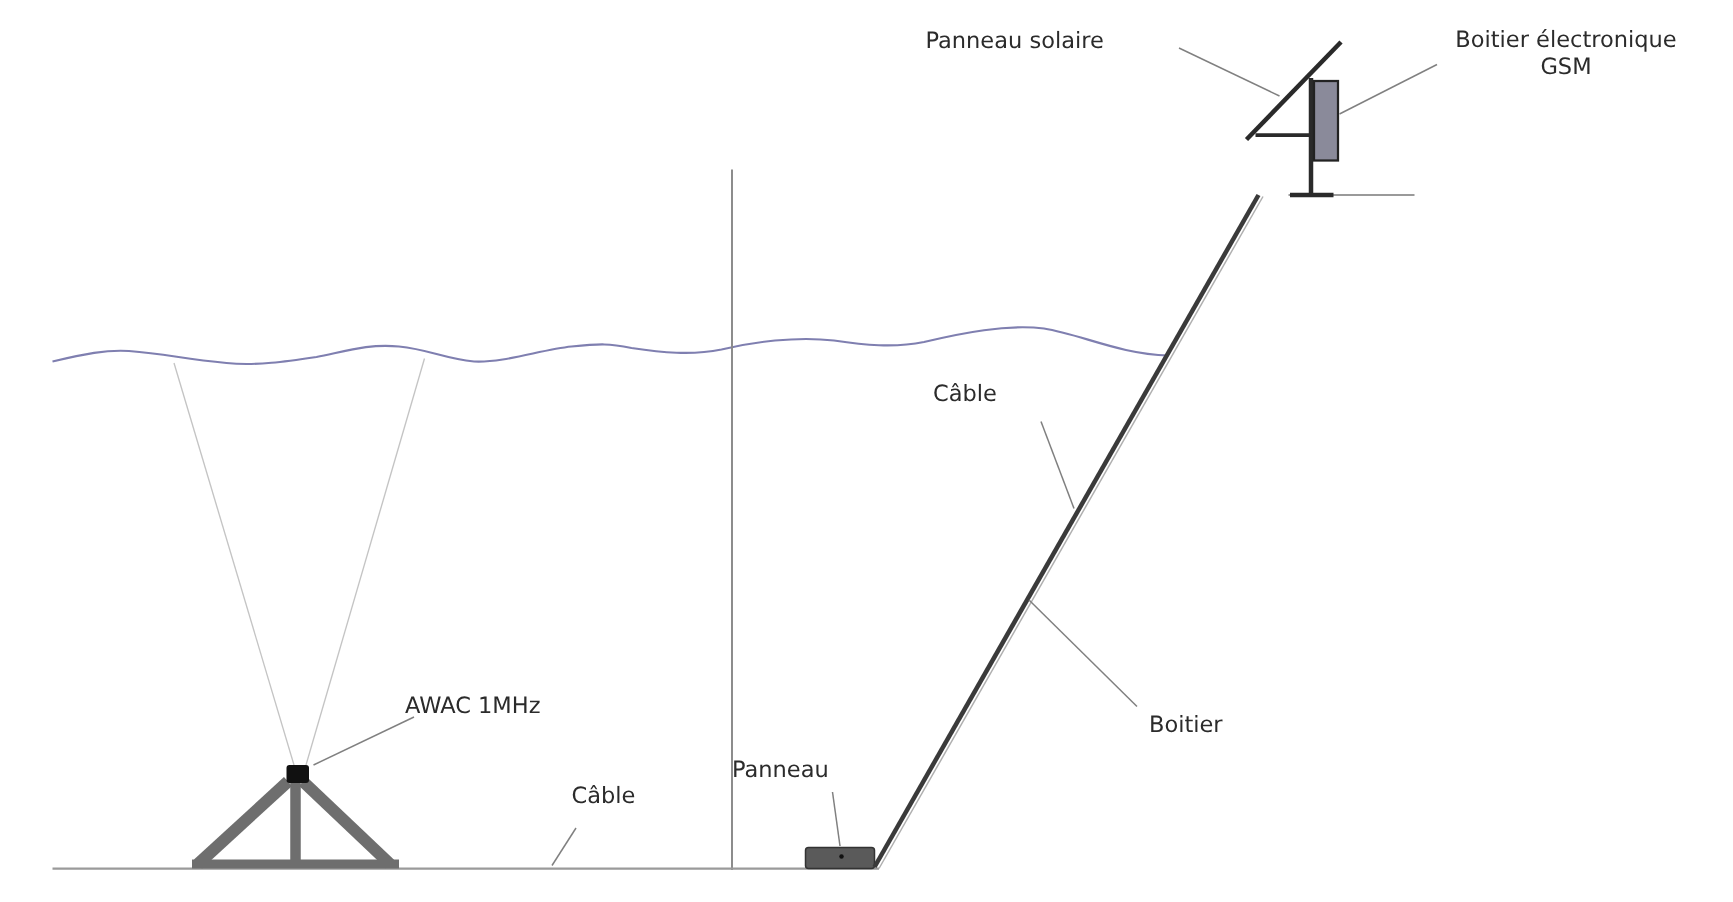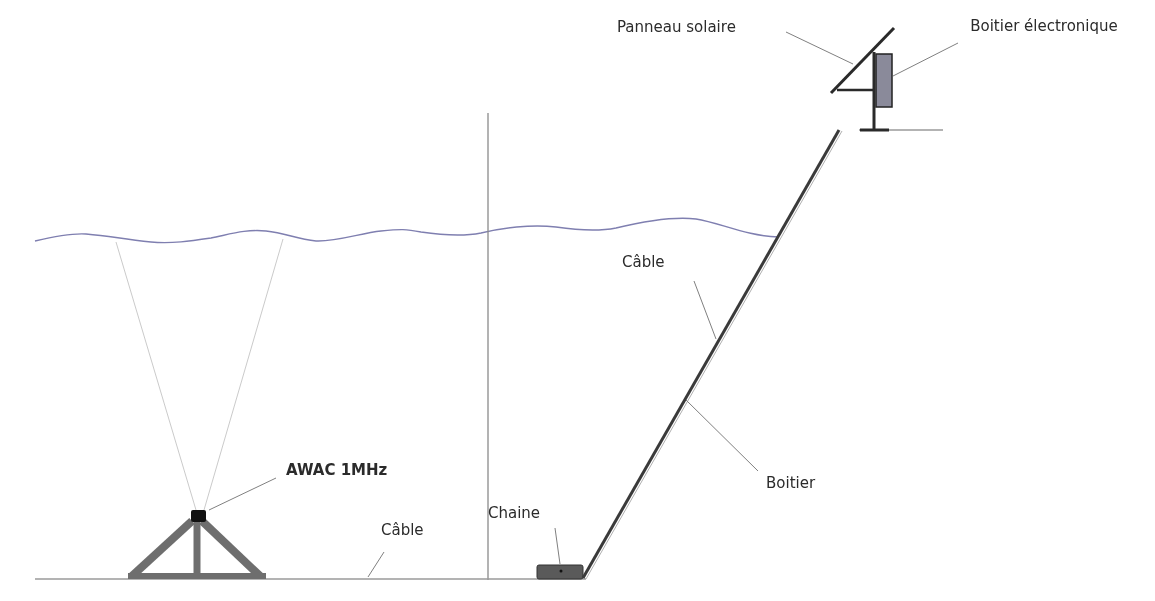--- a/index.html
+++ b/index.html
@@ -58,19 +58,20 @@
     <rect x="865" y="54" width="16" height="53" fill="#8a8a9a" stroke="#222" stroke-width="1.5"></rect>
 
     <line x1="775" y1="32" x2="842" y2="64" stroke="#808080" stroke-width="1"></line>
 
     <line x1="947" y1="43" x2="882" y2="76" stroke="#808080" stroke-width="1"></line>
   </svg>
 
   <div class="label" style="left:617px; top:18px;">Panneau solaire</div>
   <div class="label center" style="left:954px; top:17px; width:180px;">
     <div>Boitier électronique</div>
+    <div>GSM</div>
   </div>
   <div class="label" style="left:622px; top:253px;">Câble</div>
   <div class="label" style="left:766px; top:474px;">Boitier</div>
-  <div class="label" style="left:286px; top:461px;font-weight:bold;">AWAC 1MHz</div>
+  <div class="label" style="left:270px; top:461px;">AWAC 1MHz</div>
   <div class="label" style="left:381px; top:521px;">Câble</div>
-  <div class="label" style="left:488px; top:504px;">Chaine</div>
+  <div class="label" style="left:488px; top:504px;">Panneau</div>
 </div>
 
 </body></html>

